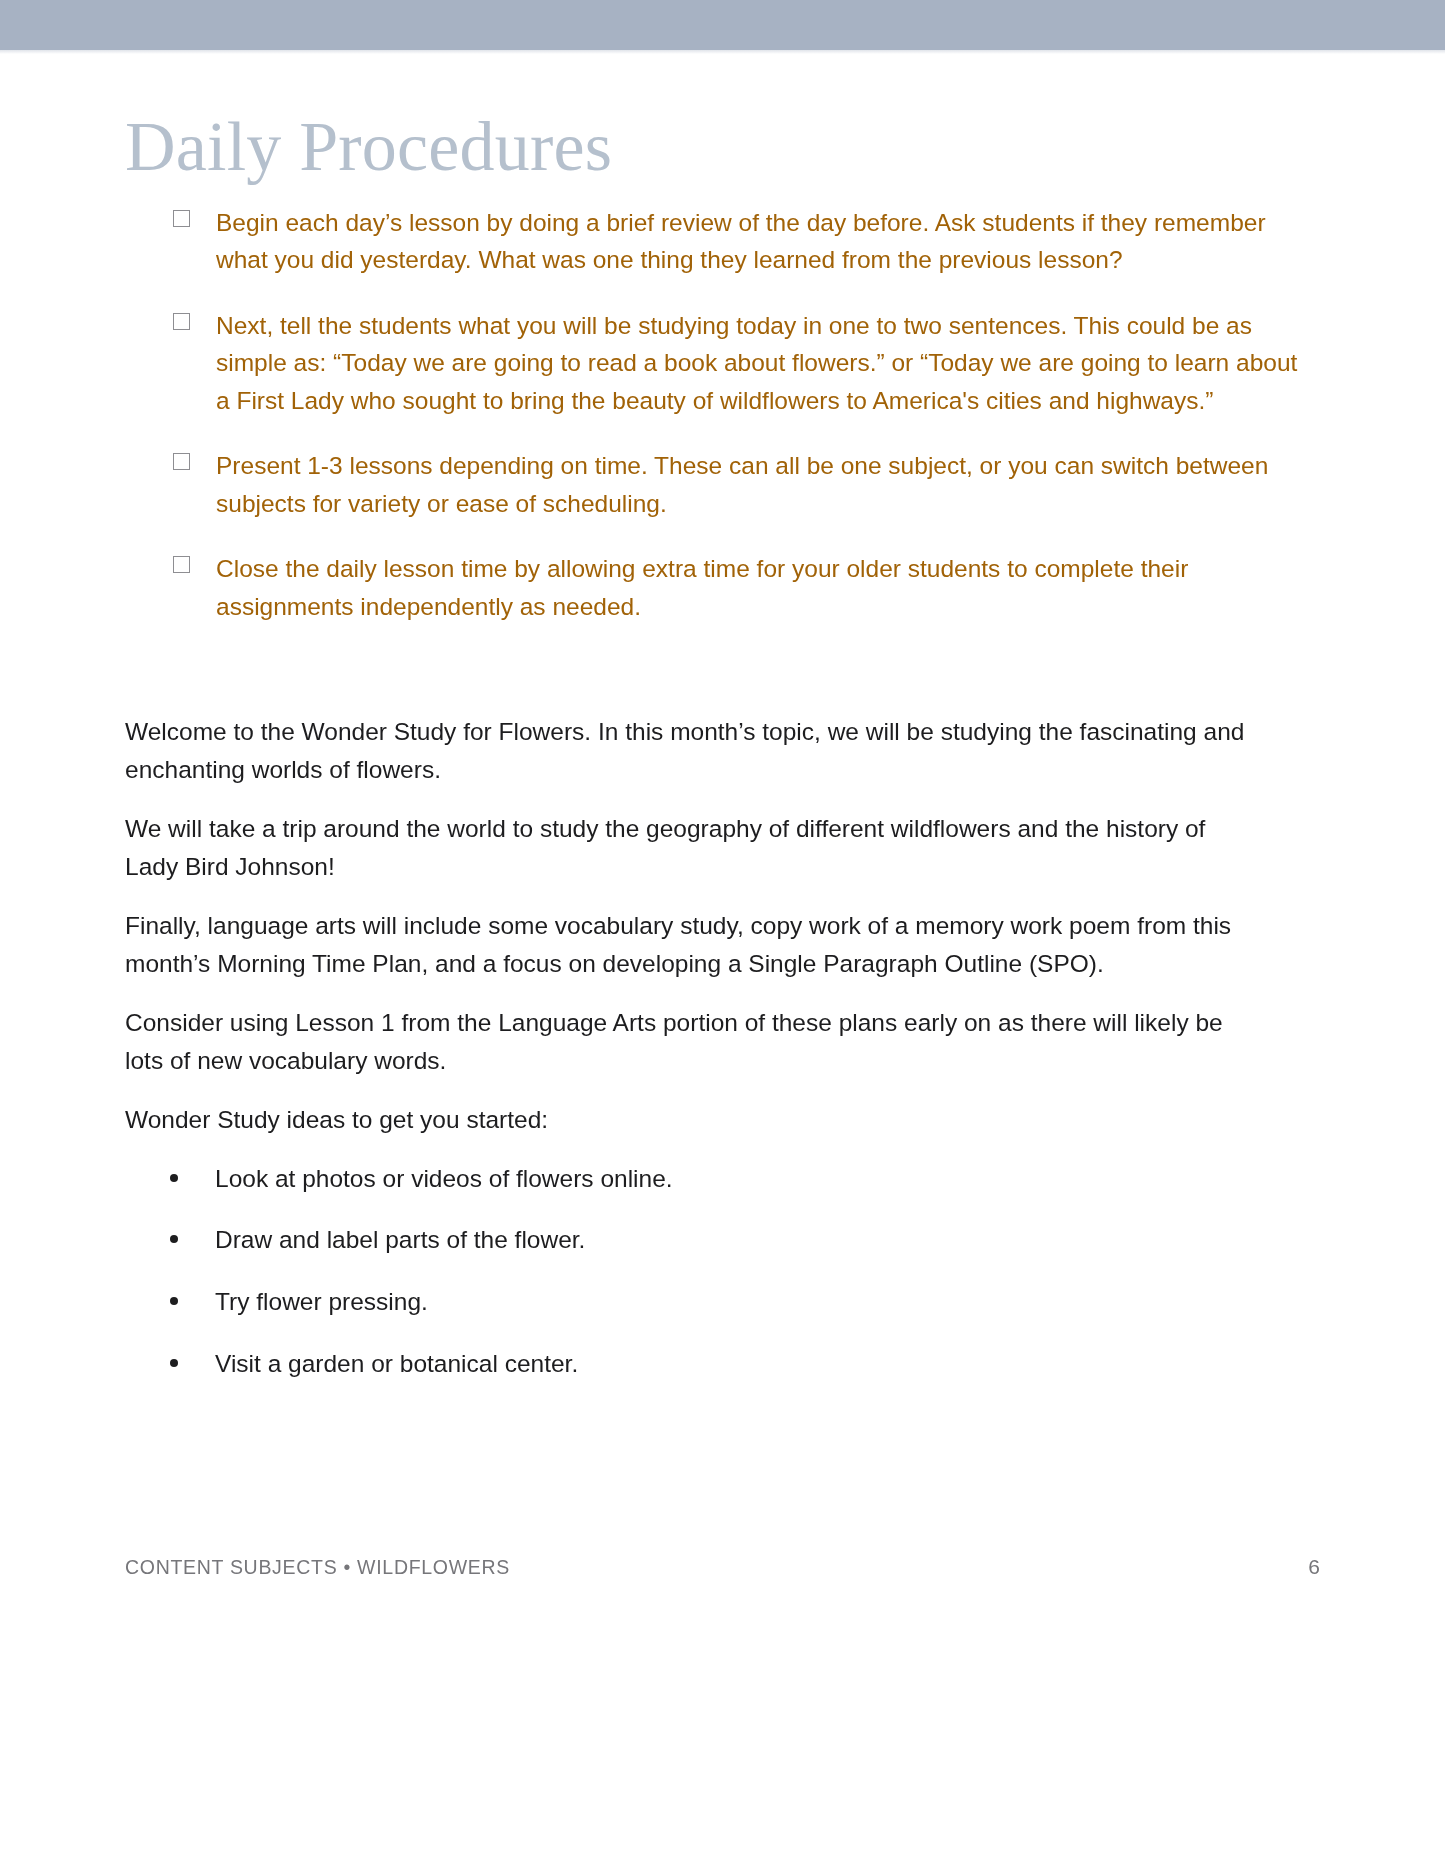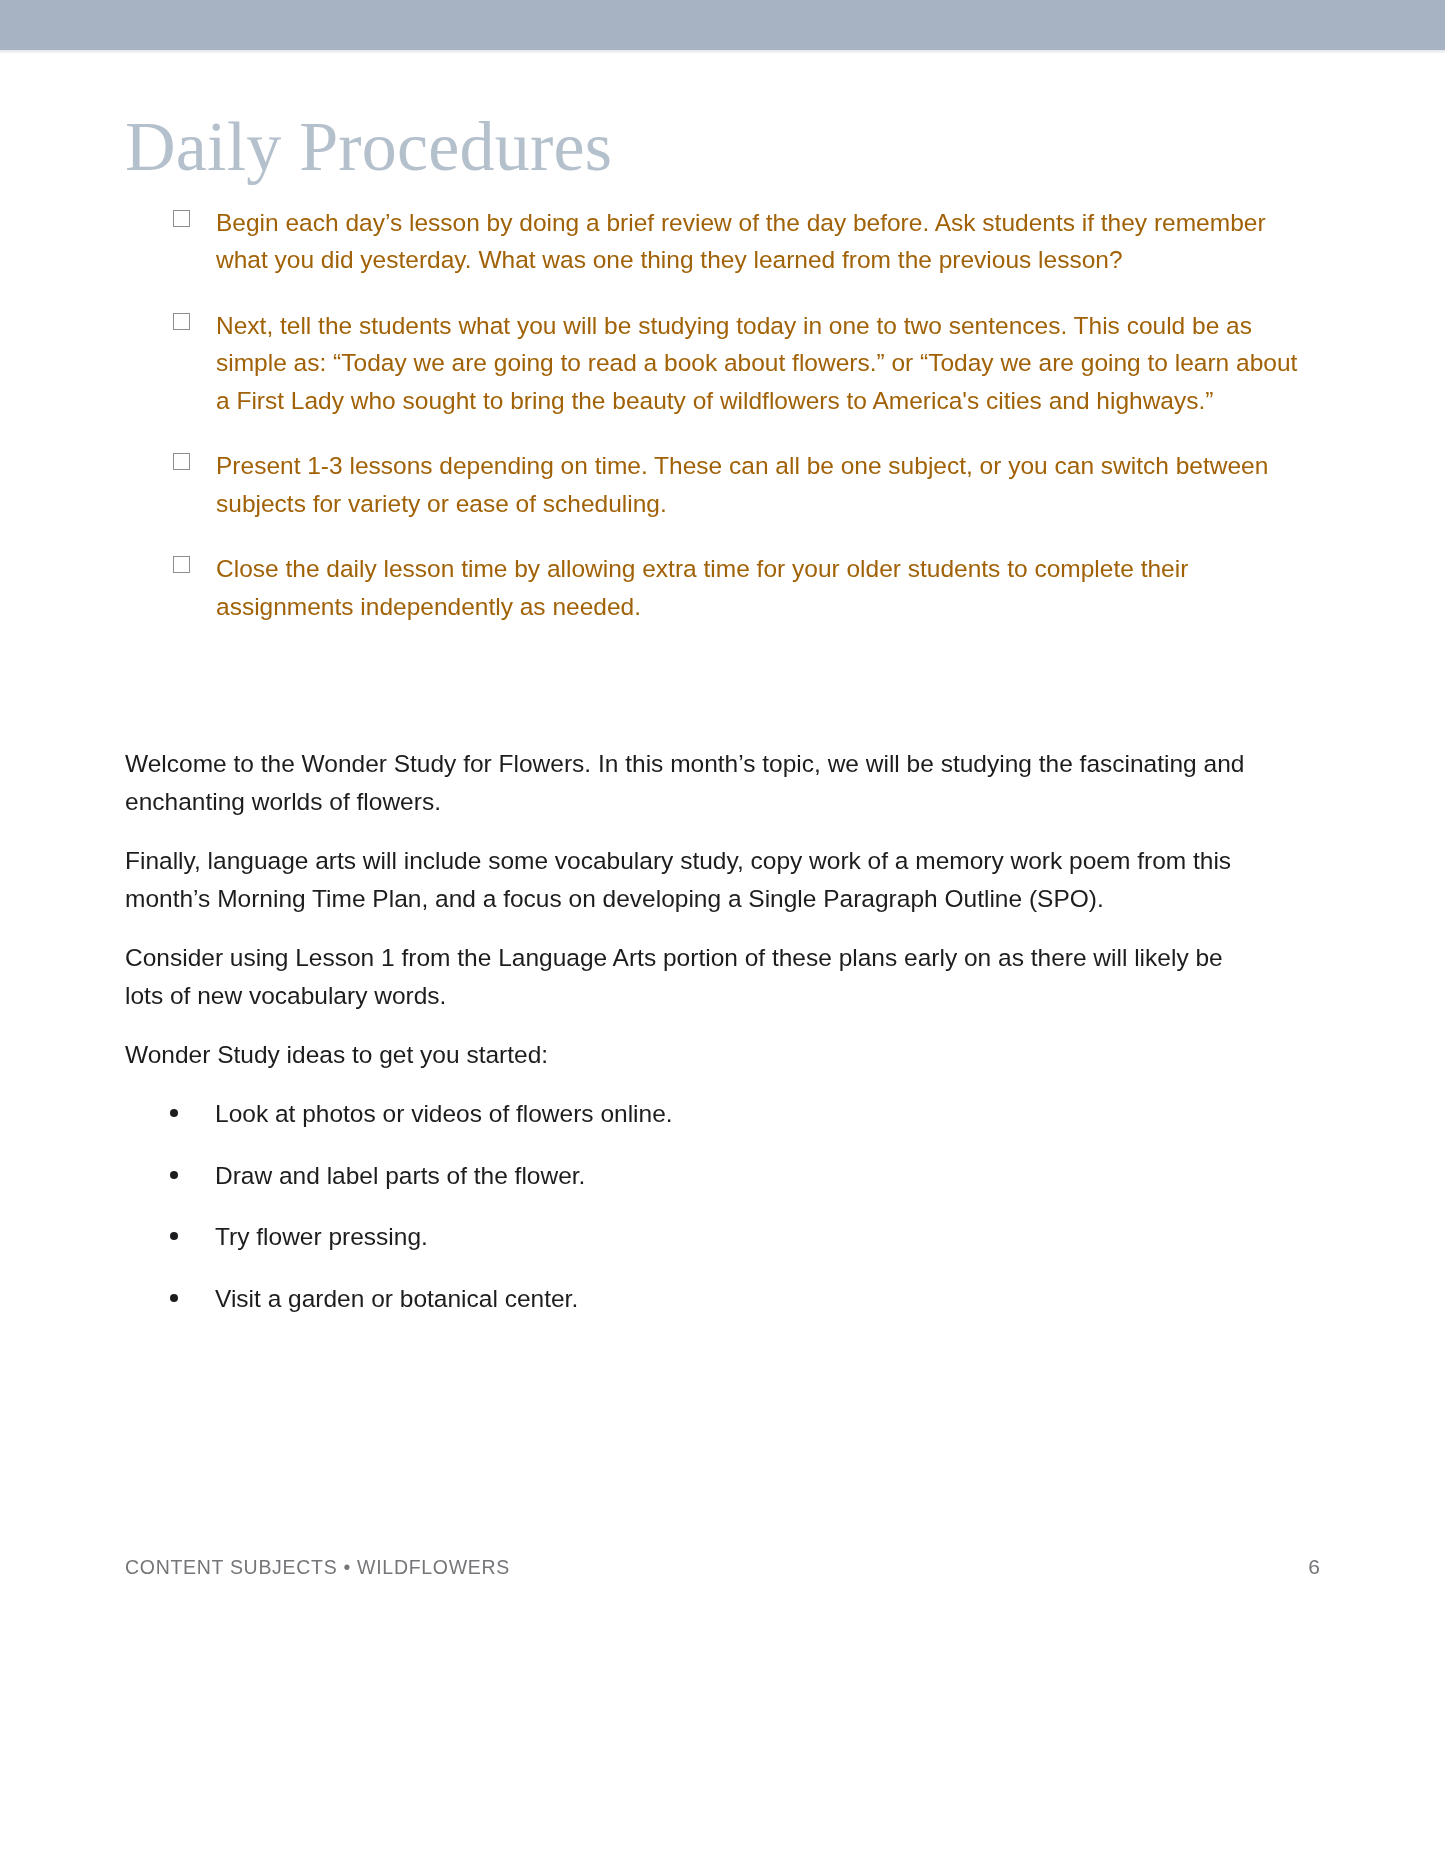--- a/index.html
+++ b/index.html
@@ -64,40 +64,40 @@
   .checklist li {
     position: relative;
     padding-left: 91px;
     margin-bottom: 28px;
     font-size: 24.5px;
     line-height: 1.53;
     color: #a16207;
     max-width: 1100px;
   }
   .checklist li:last-child {
-    margin-bottom: 16px;
+    margin-bottom: 7px;
   }
   .checklist .box {
     position: absolute;
     left: 48px;
     top: 6px;
     width: 17px;
     height: 17px;
     border: 1.6px solid #8e8e92;
     box-sizing: border-box;
   }
   .para {
     font-size: 24.5px;
     line-height: 1.53;
     color: #1d1d1f;
     margin: 0 0 22px 0;
     max-width: 1120px;
   }
   .intro-block {
-    margin-top: 49px;
+    margin-top: 26px;
   }
   .bullets {
     list-style: none;
     margin: 10px 0 0 0;
     padding: 0;
   }
   .bullets li {
     position: relative;
     padding-left: 90px;
     margin-bottom: 25px;
@@ -165,20 +165,21 @@
         <span class="box"></span>
         <span>Close the daily lesson time by allowing extra time for your older students to complete their assignments independently as needed.</span>
       </li>
     </ul>
 
     <div class="spacer-before-topic"></div>
 
 
     <div class="intro-block">
       <p class="para">Welcome to the Wonder Study for Flowers. In this month’s topic, we will be studying the fascinating and enchanting worlds of flowers.</p>
+      <p class="para">We will take a trip around the world to study the geography of different wildflowers and the history of Lady Bird Johnson!</p>
       <p class="para">Finally, language arts will include some vocabulary study, copy work of a memory work poem from this month’s Morning Time Plan, and a focus on developing a Single Paragraph Outline (SPO).</p>
       <p class="para">Consider using Lesson 1 from the Language Arts portion of these plans early on as there will likely be lots of new vocabulary words.</p>
       <p class="para">Wonder Study ideas to get you started:</p>
 
       <ul class="bullets">
         <li>
           <span class="dot"></span>
           <span>Look at photos or videos of flowers online.</span>
         </li>
         <li>

